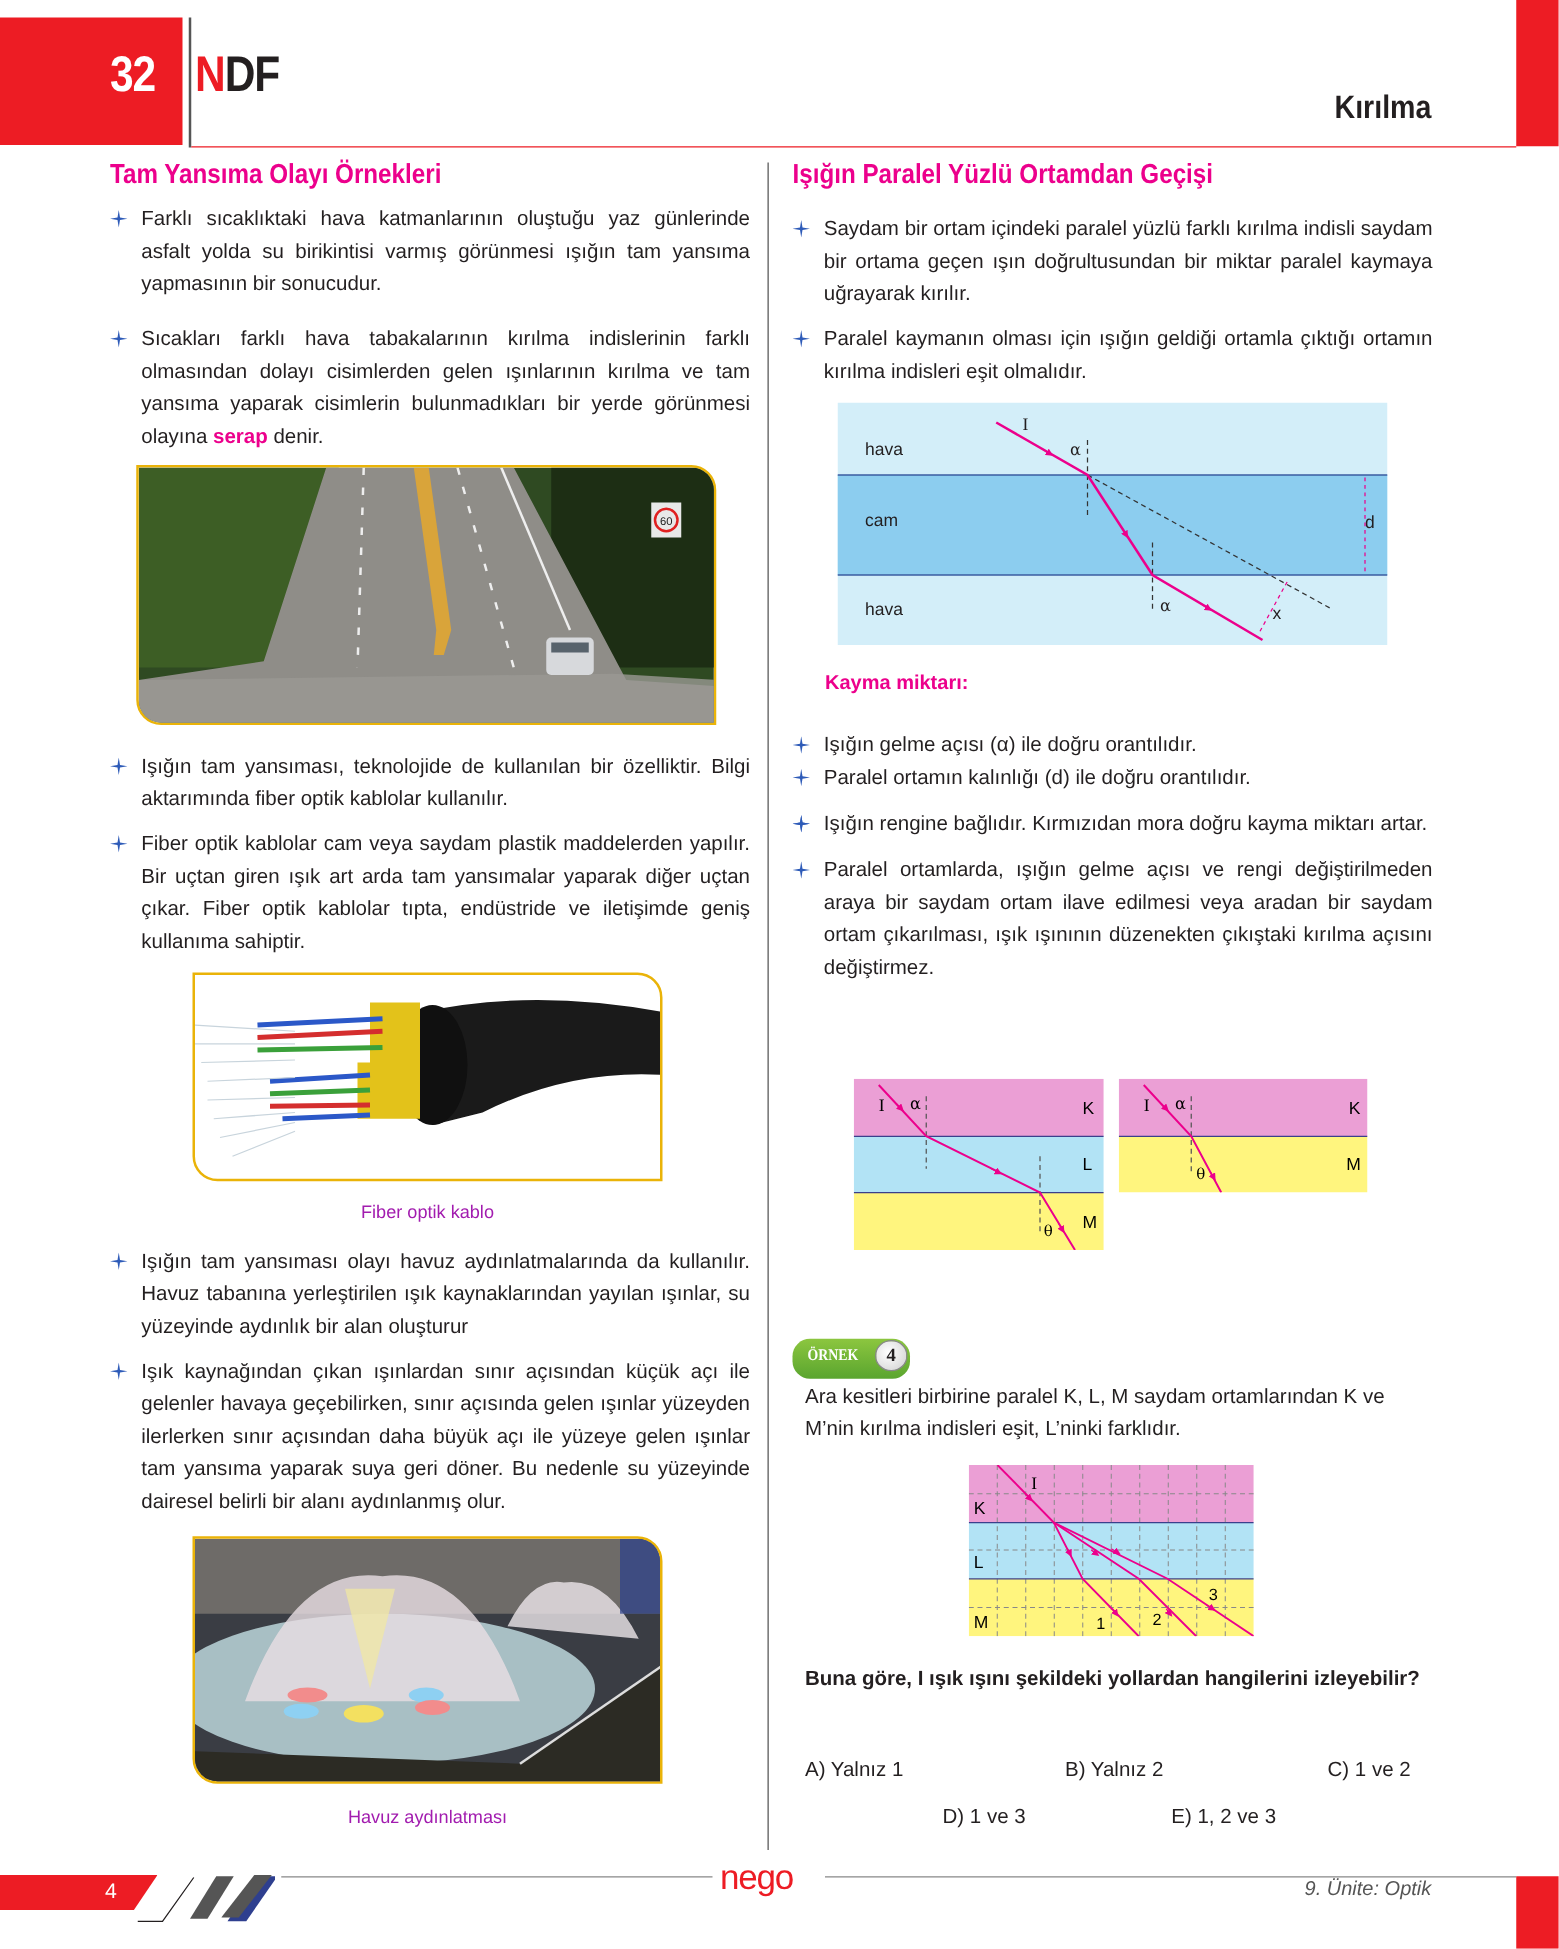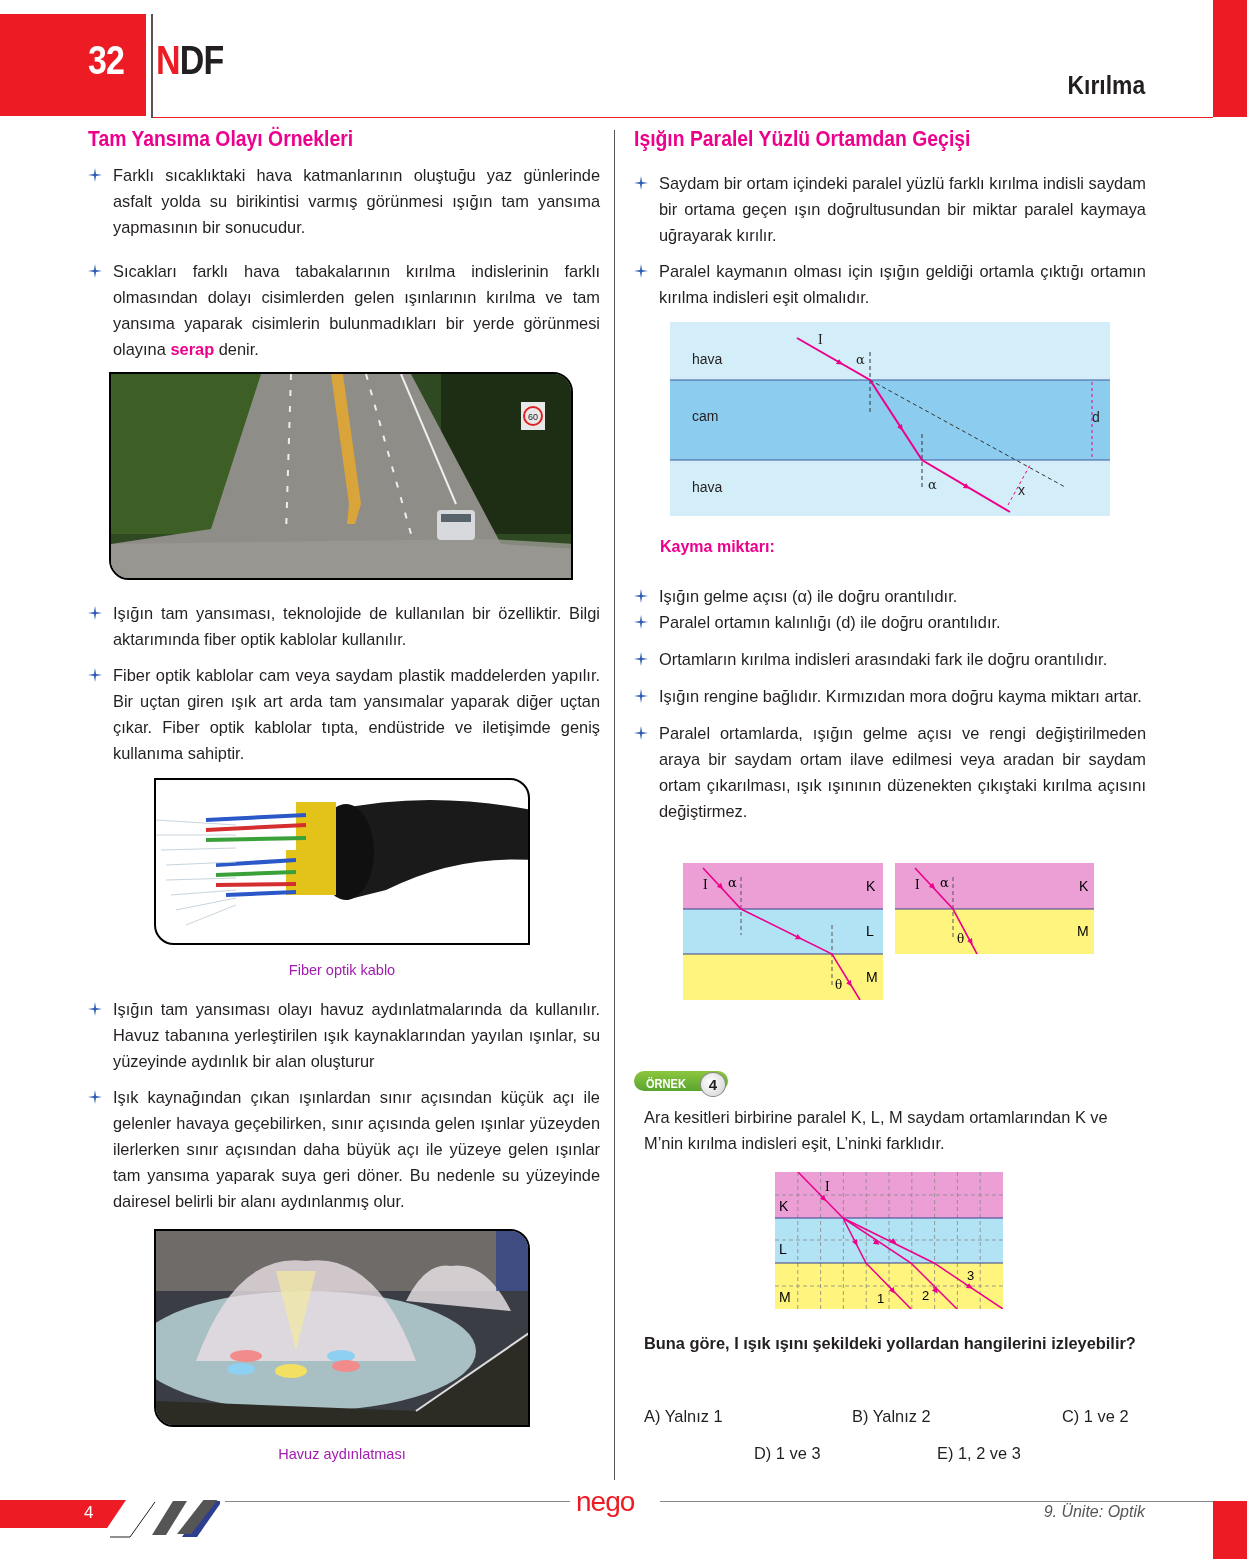--- a/index.html
+++ b/index.html
@@ -21,26 +21,26 @@
   .col-divider { position: absolute; left: 614px; top: 130px; width: 1px; height: 1350px; background: #555; }
   .col { position: absolute; }
   .col-left { left: 88px; top: 126px; width: 512px; }
   .col-right { left: 634px; top: 126px; width: 512px; }
 
   .sec-title { color: #ec008c; font-size: 22px; font-weight: bold; transform: scaleX(0.88); transform-origin: left; white-space: nowrap; }
   .bullet { position: relative; padding-left: 25px; font-size: 16.4px; line-height: 26px; color: #231f20; text-align: justify; }
   .bullet .b-icon { position: absolute; left: 0; top: 6px; width: 14px; height: 14px; }
   .pink-b { color: #ec008c; font-weight: bold; }
 
-  .img-frame { position: absolute; border: 2px solid #000000; border-radius: 0 20px 0 20px; overflow: hidden; }
+  .img-frame { position: absolute; border: 2px solid #eab308; border-radius: 0 20px 0 20px; overflow: hidden; }
   .caption { position: absolute; color: #a21caf; font-size: 14.5px; text-align: center; }
 
   .subhead { color: #ec008c; font-size: 16px; font-weight: bold; }
 
-  .ornek { position: absolute; left: 634px; top: 1071px; width: 94px; height: 20px; border-radius: 14px; background: linear-gradient(#8cc63f, #5aa52f); }
+  .ornek { position: absolute; left: 634px; top: 1071px; width: 94px; height: 32px; border-radius: 14px; background: linear-gradient(#8cc63f, #5aa52f); font-family: Liberation Serif, serif; }
   .ornek-label { position: absolute; left: 12px; top: 5px; font-size: 13px; font-weight: bold; color: #fff; transform: scaleX(0.85); transform-origin: left; }
   .ornek-num { position: absolute; left: 66px; top: 1px; width: 26px; height: 25px; border-radius: 50%; background: radial-gradient(circle at 40% 40%, #fff, #cfcfcf); border: 1px solid #888; font-size: 15px; font-weight: bold; text-align: center; line-height: 24px; color: #231f20; }
 
   .question { position: absolute; left: 644px; font-size: 16.4px; line-height: 26px; }
   .question.bold { font-weight: bold; }
   .choice { position: absolute; font-size: 16.4px; }
 
   
   .ftr-red { position: absolute; left: 0; top: 1500px; width: 126px; height: 28px; background: #ed1c24; clip-path: polygon(0 0, 100% 0, 85% 100%, 0 100%); }
   .ftr-num { position: absolute; left: 84px; top: 1503px; font-size: 17px; color: #fff; }
@@ -241,21 +241,20 @@
   <div class="bullet">
     <svg class="b-icon">
         <use href="#star4"></use>
       </svg>
     <span>Paralel ortamın kalınlığı (d) ile doğru orantılıdır.</span>
   </div>
   <div class="bullet" style="margin-top:11px">
     <svg class="b-icon">
         <use href="#star4"></use>
       </svg>
-    <span>Ortamların kırılma indisleri arasındaki fark ile doğru orantılıdır.</span>
   </div>
   <div class="bullet" style="margin-top:11px">
     <svg class="b-icon">
         <use href="#star4"></use>
       </svg>
     <span>Işığın rengine bağlıdır. Kırmızıdan mora doğru kayma miktarı artar.</span>
   </div>
   <div class="bullet" style="margin-top:11px">
     <svg class="b-icon">
         <use href="#star4"></use>

